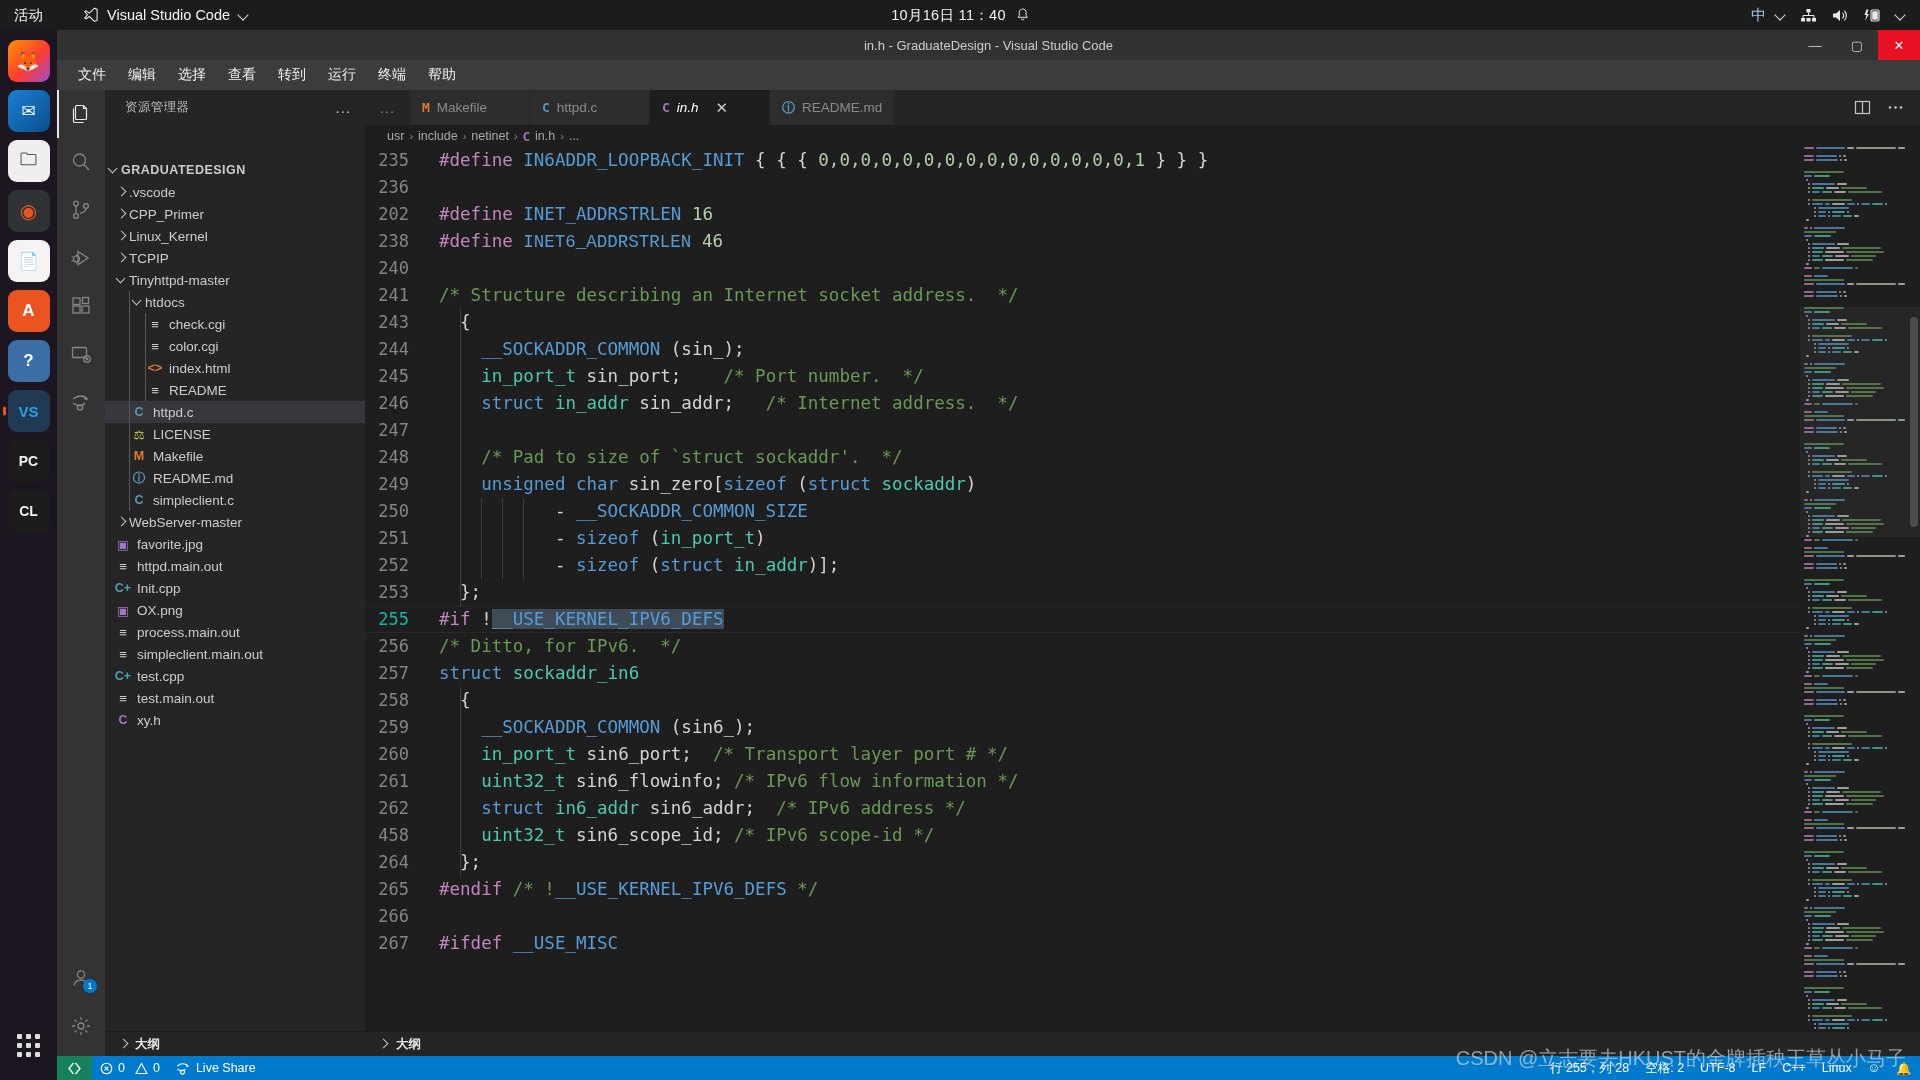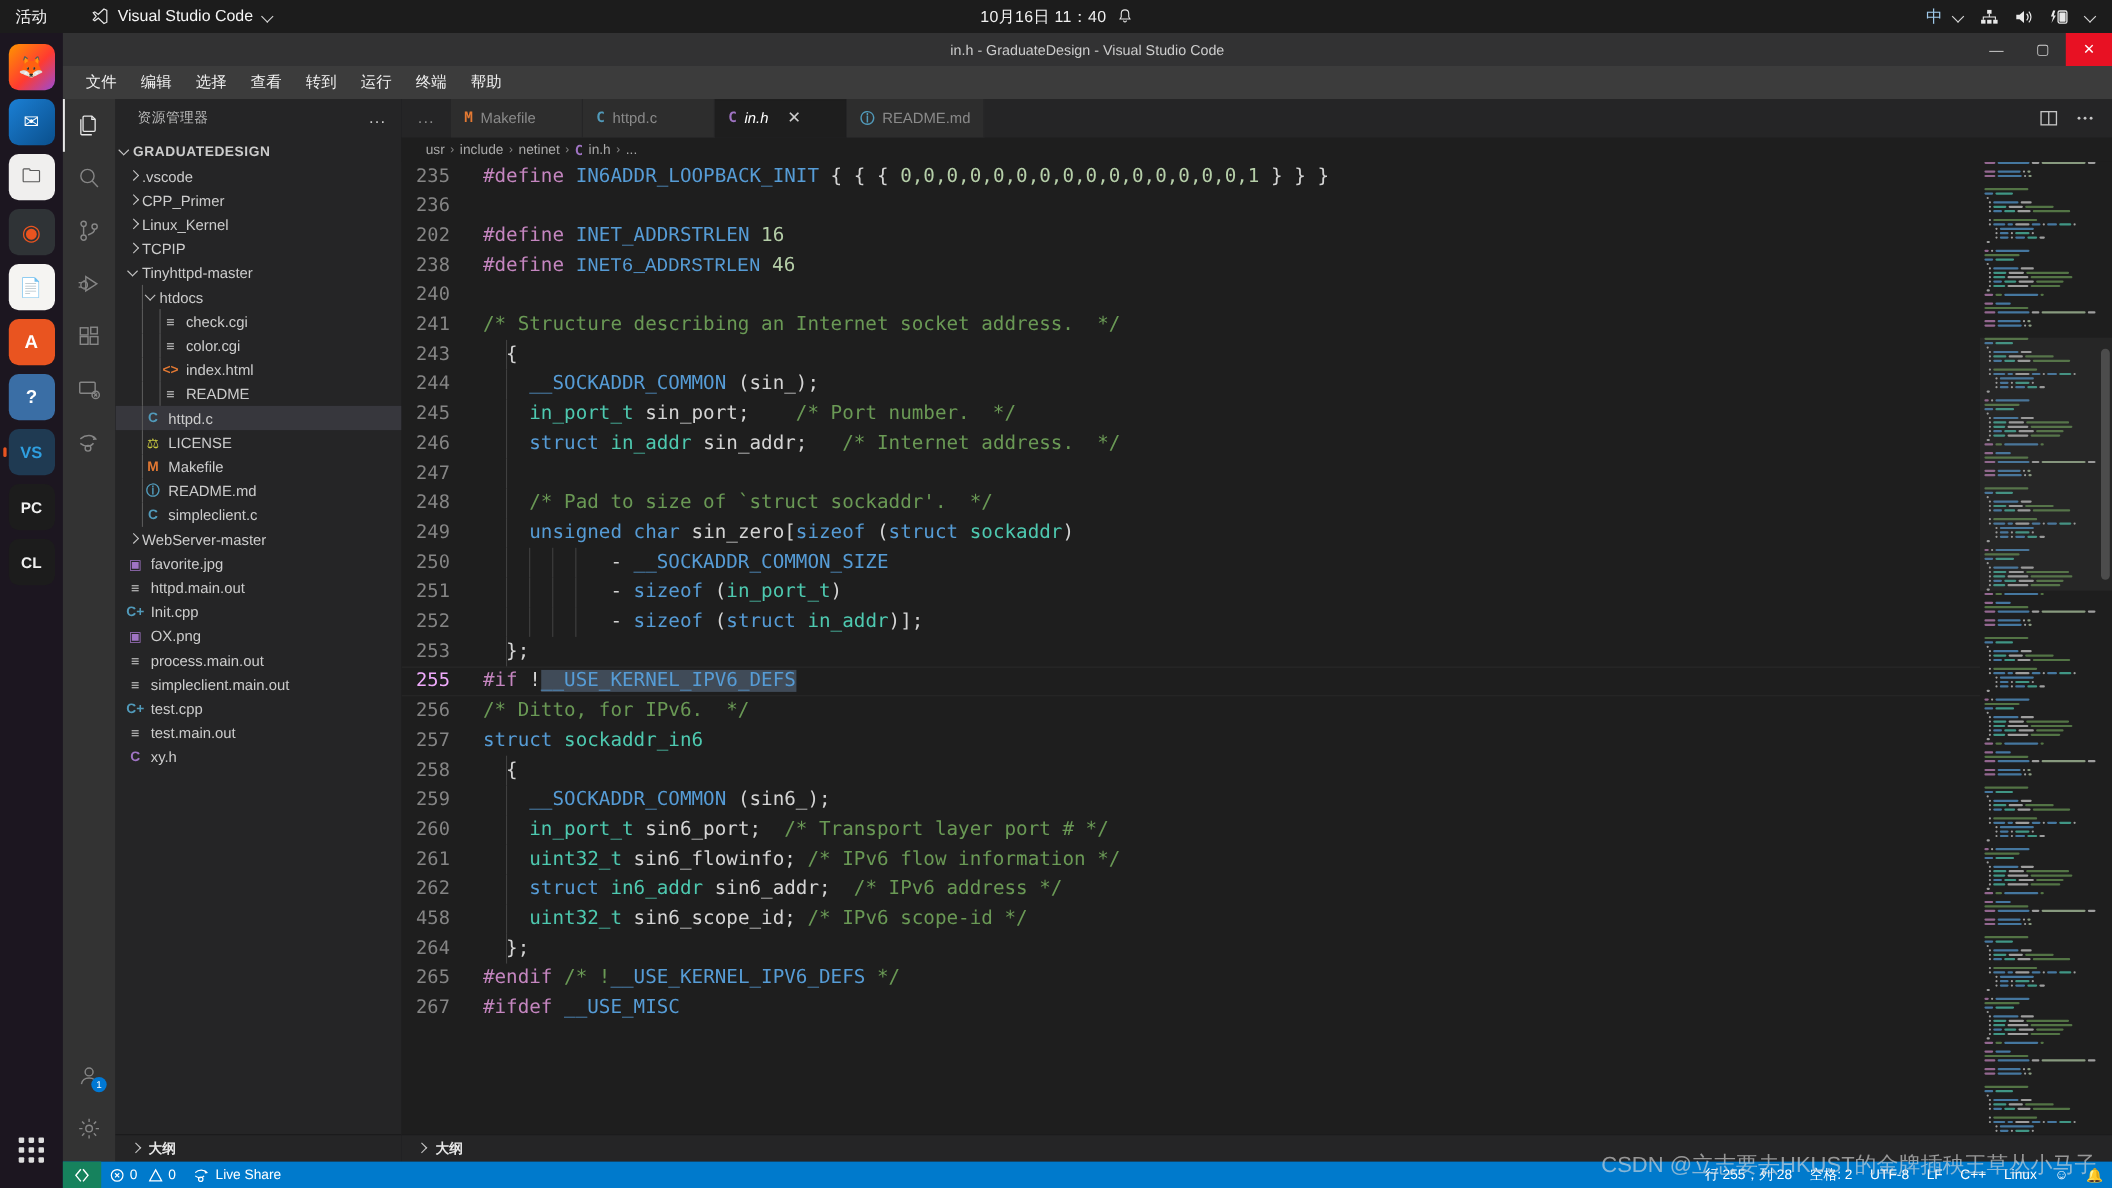--- a/index.html
+++ b/index.html
@@ -112,21 +112,21 @@
   .act-badge {
     position: absolute; right: 8px; bottom: 9px;
     width: 14px; height: 14px; border-radius: 50%;
     background: #0078d4; color: #fff; font-size: 9px;
     display: flex; align-items: center; justify-content: center;
   }
 
   
   .sidebar {
     width: 260px; background: #252526; flex: 0 0 auto;
-    display: flex; flex-direction: column;
+    display: flex; flex-direction: column; gap: 32px;
   }
   .sb-header {
     height: 35px; display: flex; align-items: center; justify-content: space-between;
     padding: 0 8px 0 20px; color: #bbbbbb; font-size: 12.5px; letter-spacing: .4px;
     flex: 0 0 auto;
   }
   .sb-dots { color: #cccccc; font-size: 15px; letter-spacing: 1px; padding-right: 6px; }
   .sb-tree { flex: 1 1 auto; overflow: hidden; padding-top: 2px; }
   .tree-row {
     height: 22px; display: flex; align-items: center; color: #cccccc;
@@ -201,21 +201,21 @@
   .code-line.current { background: transparent; }
   .code-line.current::before {
     content: ""; position: absolute; left: 0; right: 0; top: 0; bottom: 0;
     border-top: 1px solid #282828; border-bottom: 1px solid #282828;
     pointer-events: none;
   }
   .lnum {
     width: 70px; min-width: 70px; text-align: right; padding-right: 26px;
     color: #858585; font-size: 17px;
   }
-  .code-line.current .lnum { color: #f0abfc; }
+  .code-line.current .lnum { color: #14b8a6; }
   .ltext { flex: 1 1 auto; padding-left: 4px; }
   .ind { position: absolute; width: 1px; background: #404040; top: 0; height: 27px; }
 
   .minimap {
     width: 120px; flex: 0 0 auto; position: relative; background: #1e1e1e; overflow: hidden;
   }
   .mm-line { height: 3px; display: flex; gap: 2px; padding-left: 4px; margin-bottom: 1px; }
   .mm-seg { height: 2px; border-radius: 1px; }
   .mm-slider {
     position: absolute; left: 0; right: 0; top: 160px; height: 230px;
@@ -685,20 +685,21 @@
               <div class="code-line"><span class="lnum">256</span><span class="ltext"><span style="color: rgb(106, 153, 85);">/* Ditto, for IPv6.  */</span></span></div>
               <div class="code-line"><span class="lnum">257</span><span class="ltext"><span style="color: rgb(86, 156, 214);">struct </span><span style="color: rgb(78, 201, 176);">sockaddr_in6</span></span></div>
               <div class="code-line"><span class="lnum">258</span><span class="ind" style="left: 95px;"></span><span class="ltext"><span style="color: rgb(212, 212, 212);">  {</span></span></div>
               <div class="code-line"><span class="lnum">259</span><span class="ind" style="left: 95px;"></span><span class="ltext"><span style="color: rgb(212, 212, 212);">    </span><span style="color: rgb(86, 156, 214);">__SOCKADDR_COMMON</span><span style="color: rgb(212, 212, 212);"> (sin6_);</span></span></div>
               <div class="code-line"><span class="lnum">260</span><span class="ind" style="left: 95px;"></span><span class="ltext"><span style="color: rgb(212, 212, 212);">    </span><span style="color: rgb(78, 201, 176);">in_port_t</span><span style="color: rgb(212, 212, 212);"> sin6_port;  </span><span style="color: rgb(106, 153, 85);">/* Transport layer port # */</span></span></div>
               <div class="code-line"><span class="lnum">261</span><span class="ind" style="left: 95px;"></span><span class="ltext"><span style="color: rgb(212, 212, 212);">    </span><span style="color: rgb(78, 201, 176);">uint32_t</span><span style="color: rgb(212, 212, 212);"> sin6_flowinfo; </span><span style="color: rgb(106, 153, 85);">/* IPv6 flow information */</span></span></div>
               <div class="code-line"><span class="lnum">262</span><span class="ind" style="left: 95px;"></span><span class="ltext"><span style="color: rgb(212, 212, 212);">    </span><span style="color: rgb(86, 156, 214);">struct </span><span style="color: rgb(78, 201, 176);">in6_addr</span><span style="color: rgb(212, 212, 212);"> sin6_addr;  </span><span style="color: rgb(106, 153, 85);">/* IPv6 address */</span></span></div>
               <div class="code-line"><span class="lnum">458</span><span class="ind" style="left: 95px;"></span><span class="ltext"><span style="color: rgb(212, 212, 212);">    </span><span style="color: rgb(78, 201, 176);">uint32_t</span><span style="color: rgb(212, 212, 212);"> sin6_scope_id; </span><span style="color: rgb(106, 153, 85);">/* IPv6 scope-id */</span></span></div>
               <div class="code-line"><span class="lnum">264</span><span class="ind" style="left: 95px;"></span><span class="ltext"><span style="color: rgb(212, 212, 212);">  };</span></span></div>
               <div class="code-line"><span class="lnum">265</span><span class="ltext"><span style="color: rgb(197, 134, 192);">#endif </span><span style="color: rgb(106, 153, 85);">/* !</span><span style="color: rgb(86, 156, 214);">__USE_KERNEL_IPV6_DEFS</span><span style="color: rgb(106, 153, 85);"> */</span></span></div>
+              <div class="code-line"><span class="lnum">266</span><span class="ltext"></span></div>
               <div class="code-line"><span class="lnum">267</span><span class="ltext"><span style="color: rgb(197, 134, 192);">#ifdef </span><span style="color: rgb(86, 156, 214);">__USE_MISC</span></span></div>
             </div>
           <div class="minimap">
             <div id="minimap-lines">
                 <div class="mm-line">
                   <span class="mm-seg" style="background: rgb(197, 134, 192); opacity: 0.7; width: 9.8px;"></span>
                   <span class="mm-seg" style="background: rgb(86, 156, 214); opacity: 0.7; width: 29.4px;"></span>
                   <span class="mm-seg" style="background: rgb(212, 212, 212); opacity: 0.7; width: 7px;"></span>
                   <span class="mm-seg" style="background: rgb(181, 206, 168); opacity: 0.7; width: 40px;"></span>
                   <span class="mm-seg" style="background: rgb(212, 212, 212); opacity: 0.7; width: 7px;"></span>

